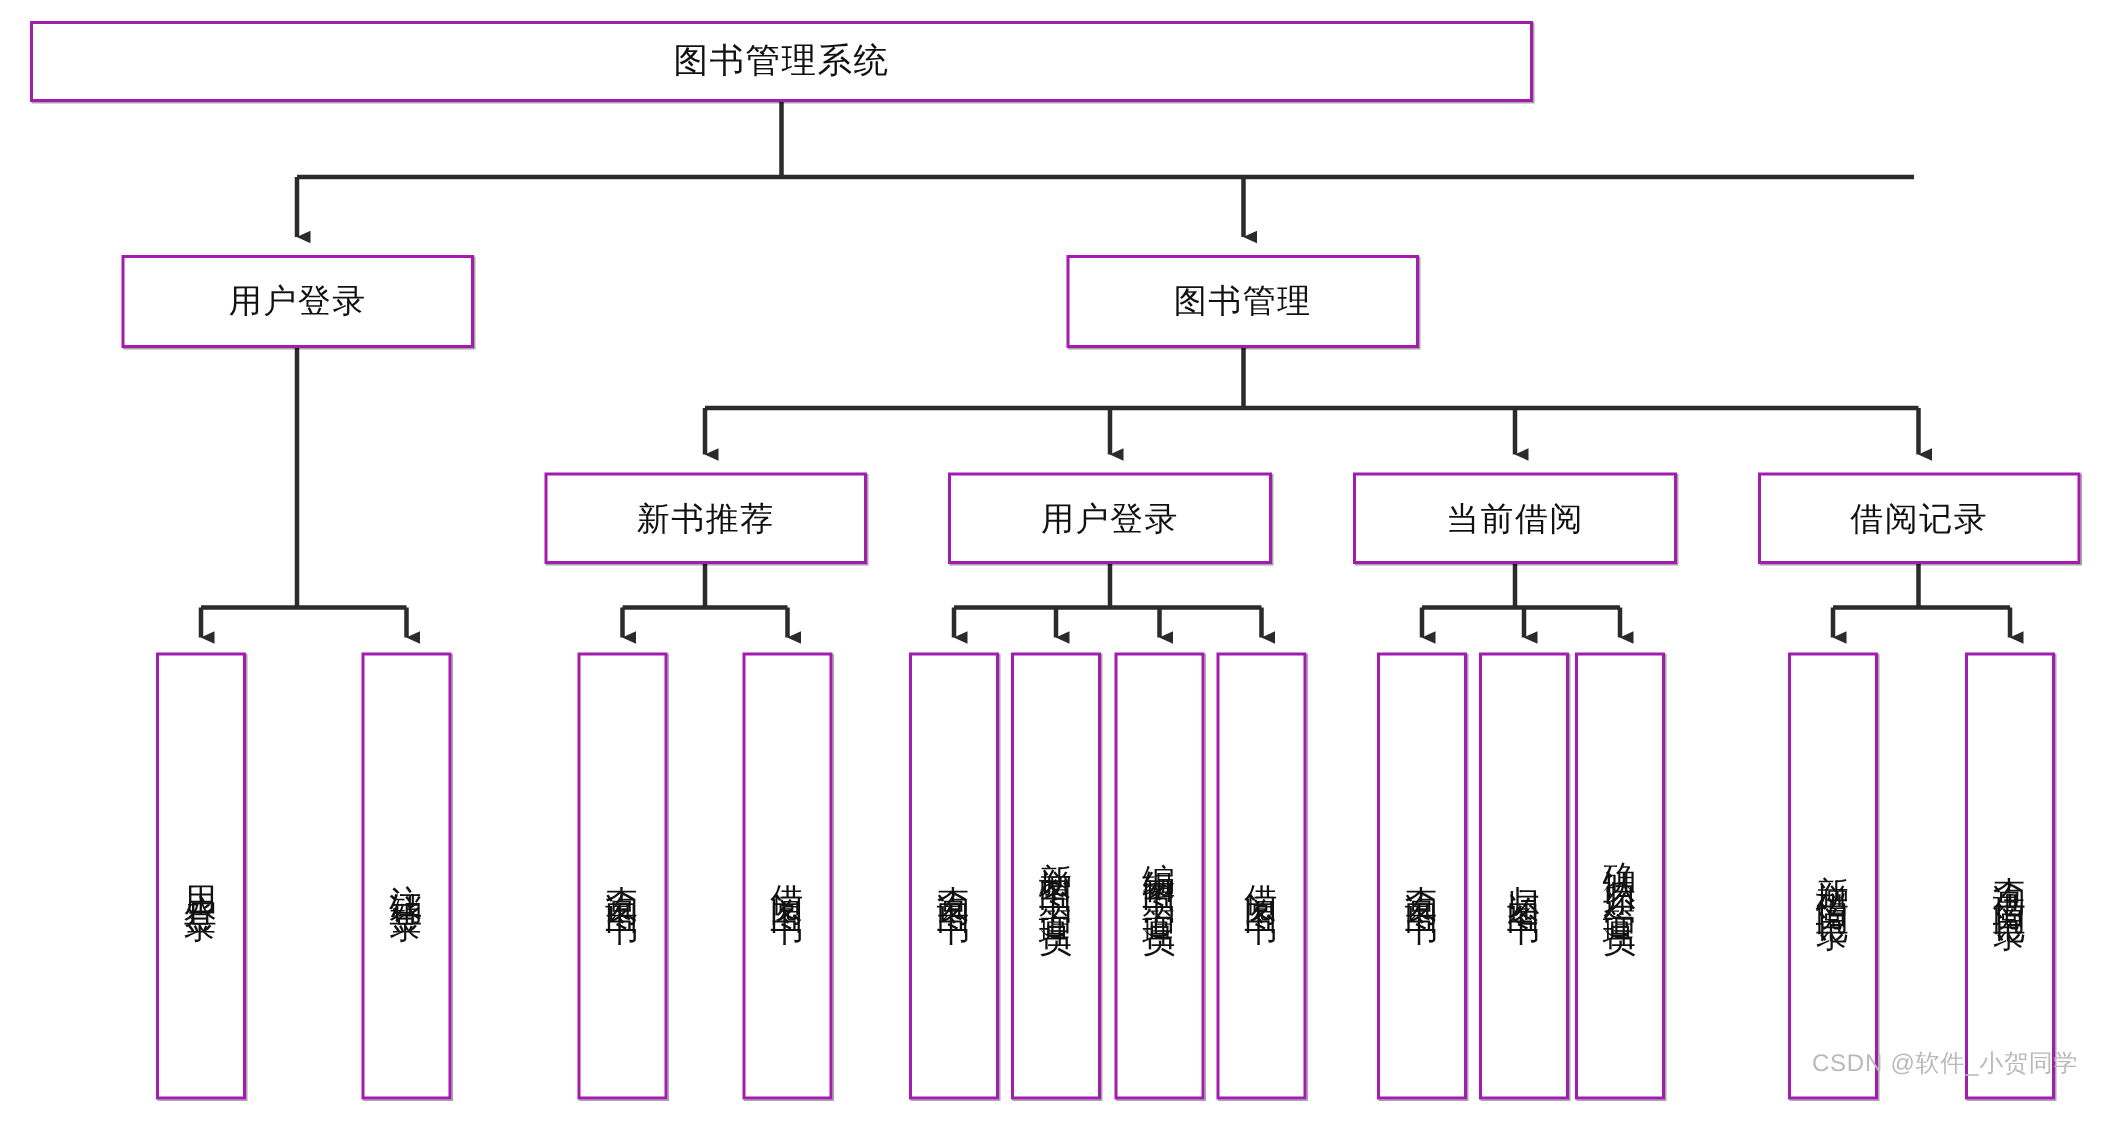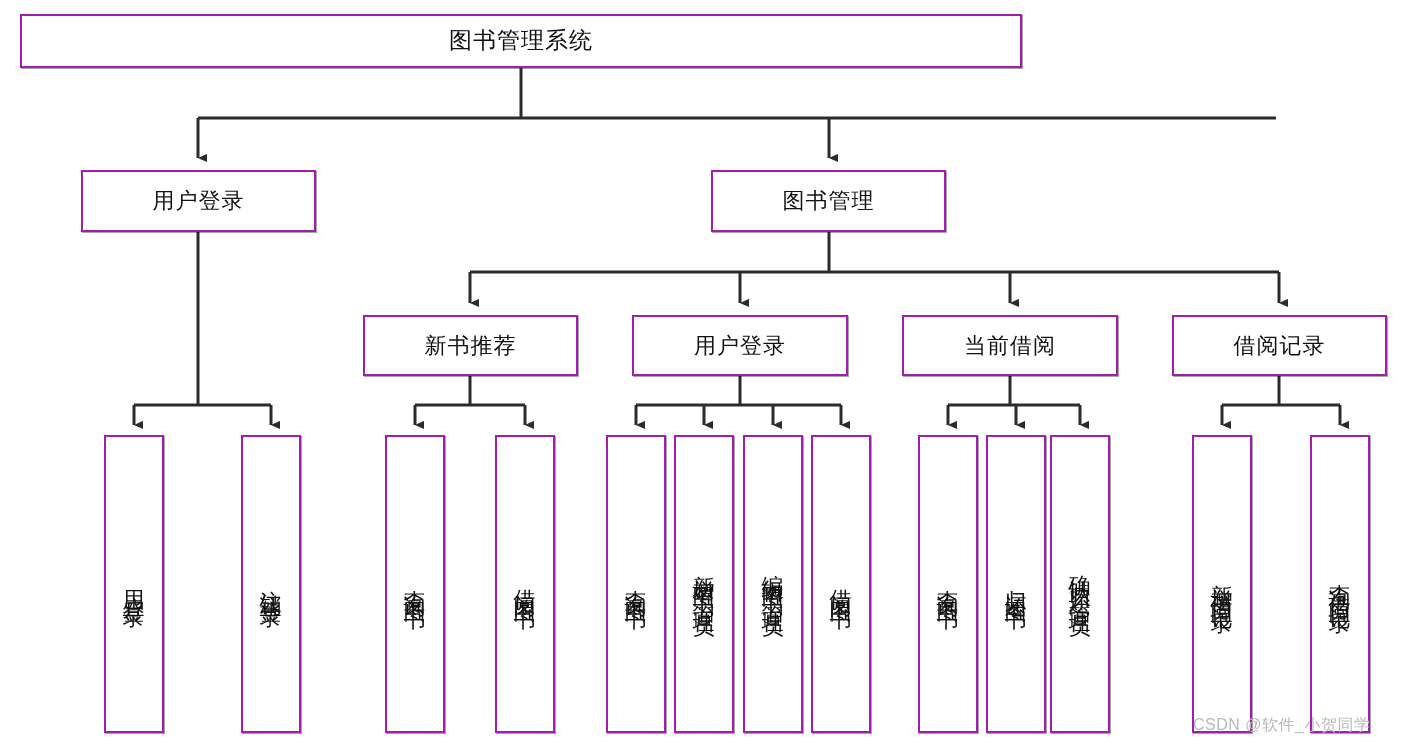--- a/index.html
+++ b/index.html
@@ -29,26 +29,27 @@
   .node.vertical .label{
     writing-mode:vertical-rl;
     text-orientation:upright;
     letter-spacing:6px;
     line-height:1.05;
     font-size:22px;
   }
   .node.root .label{font-size:23px;}
   #watermark{
     position:absolute;
-    left:1193px;top:715px;
+    left:1193px;top:699px;
     font-size:16px;
     color:#b9b9b9;
     letter-spacing:0.5px;
     white-space:nowrap;
     pointer-events:none;
+    padding-left:15px;
   }
 </style>
 </head>
 <body>
 
 <div id="diagram-root">
 
   <svg id="wires" viewBox="0 0 1405 747">
     <defs>
       <marker id="arrowhead" markerWidth="9" markerHeight="10" refX="4.5" refY="9.4" orient="auto-start-reverse" markerUnits="userSpaceOnUse">

